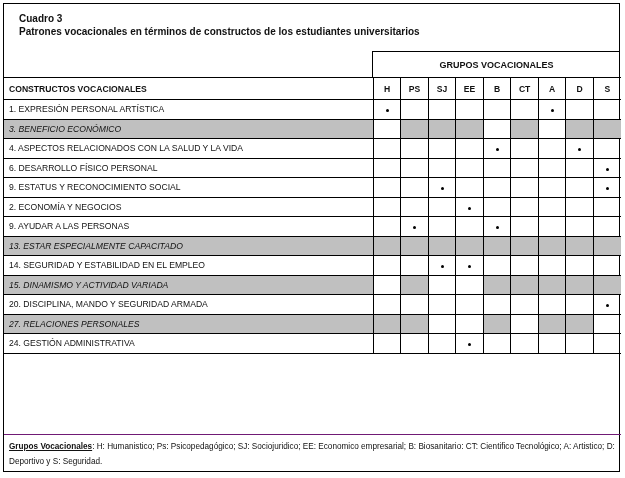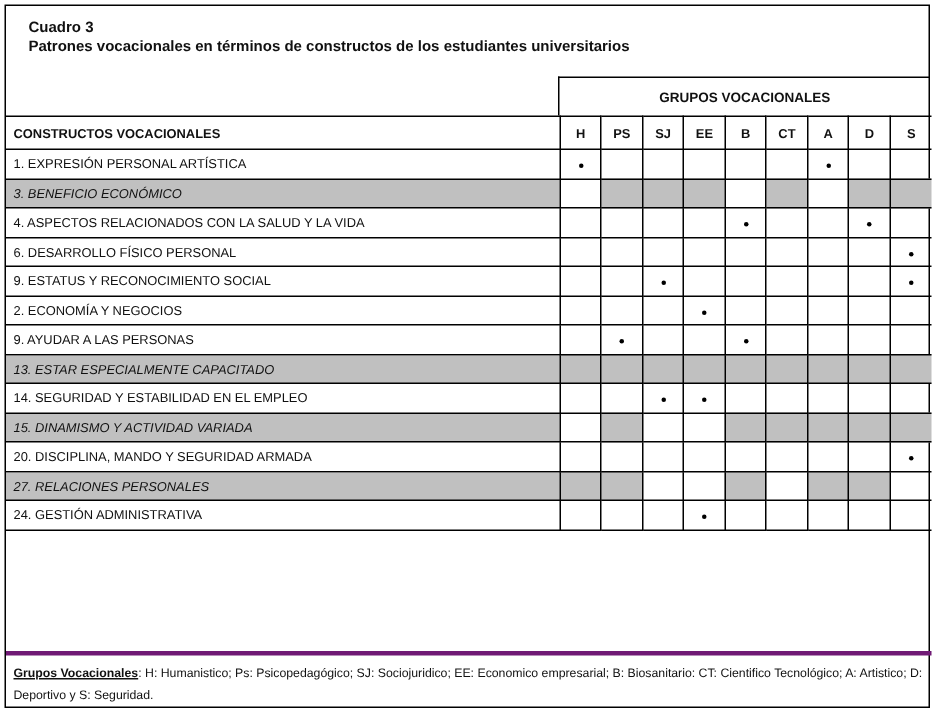--- a/index.html
+++ b/index.html
@@ -11,21 +11,21 @@
   table.grid td { border: 1px solid #000; height: 19.5px; padding: 0; font-size: 8.6px; box-sizing: border-box; }
   table.grid td.label { padding-left: 5px; width: 369px; border-left: none; white-space: nowrap; overflow: hidden; }
   table.grid td.col { width: 27.5px; text-align: center; vertical-align: middle; }
   table.grid td.col:last-child { border-right: none; }
   table.grid tr.head td { font-weight: bold; font-size: 8.6px; height: 22px; margin-left: 20px; }
   table.grid tr.head td.col { font-size: 8.6px; }
   table.grid tr.hl td.label { background: #c0c0c0; font-style: italic; }
   table.grid tr.hl.bold td.label { font-weight: normal; }
   table.grid td.g { background: #c0c0c0; }
   .dot { display: inline-block; width: 3px; height: 3px; background: #000; border-radius: 50%; }
-  .legend { position: absolute; left: 0; top: 430px; width: 617px; padding: 4px 5px 0 5px; box-sizing: border-box; font-size: 8.2px; line-height: 15px; border-top: 3px solid #701a75; }
+  .legend { position: absolute; left: 0; top: 430px; width: 617px; padding: 4px 5px 0 5px; box-sizing: border-box; font-size: 8.2px; line-height: 15px; border-top: 1px solid #701a75; }
   .legend .lt { font-weight: bold; text-decoration: underline; }
 </style>
 </head>
 <body>
 
 <div class="frame">
   <div class="caption">
     <div>Cuadro 3</div>
     <div>Patrones vocacionales en términos de constructos de los estudiantes universitarios</div>
   </div>

